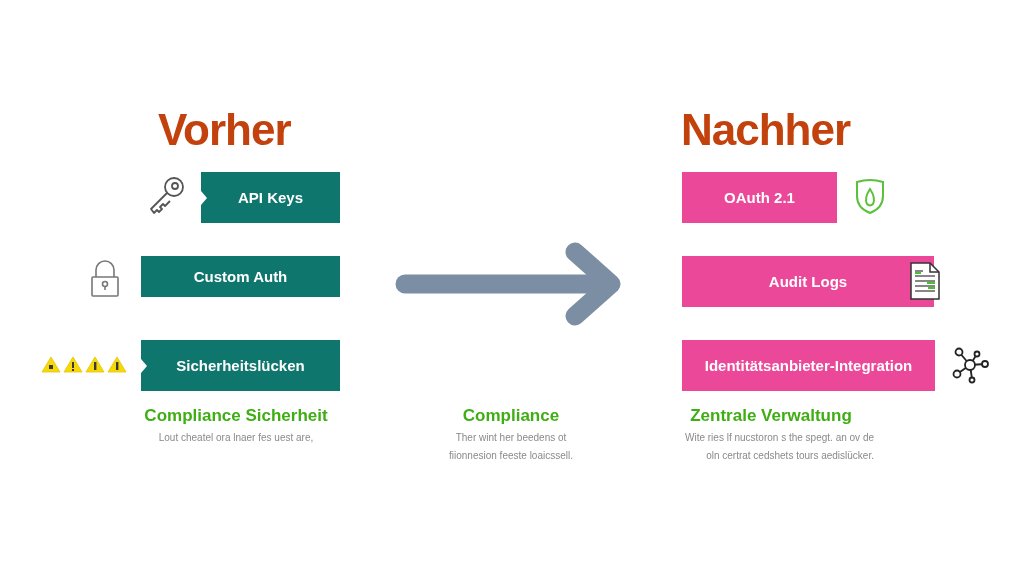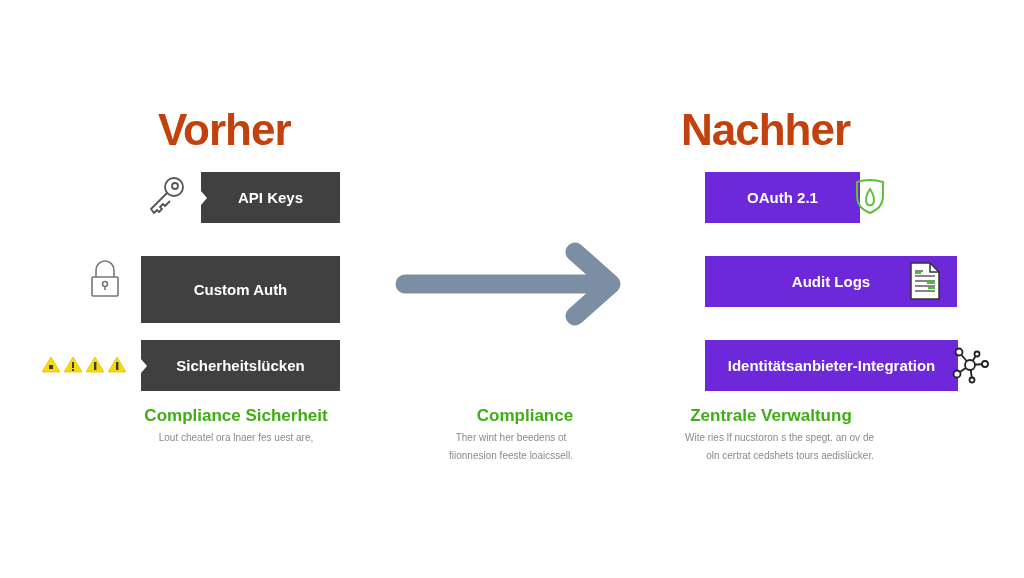--- a/index.html
+++ b/index.html
@@ -9,22 +9,22 @@
     font-family:"Liberation Sans", "DejaVu Sans", sans-serif;
   }
   .heading {
     position:absolute; font-weight:700; font-size:44px; letter-spacing:-1px;
     color:#c2410c; line-height:1;
   }
   .box {
     position:absolute; display:flex; align-items:center; justify-content:center;
     color:#ffffff; font-weight:700; font-size:15px; box-sizing:border-box;
   }
-  .box.gray { background:#404040; }
-  .box.green { background:#6d28d9;margin-left:23px; }
+  .box.gray { background:#0f766e; }
+  .box.green { background:#ec4899; }
   .notch-left::before {
     content:""; position:absolute; left:0; top:50%; transform:translateY(-50%);
     width:0; height:0; border-top:7px solid transparent; border-bottom:7px solid transparent;
     border-left:6px solid #ffffff;
   }
   .subhead {
     position:absolute; font-weight:700; font-size:17px; color:#3fae14; text-align:center;
     white-space:nowrap;
   }
   .desc {
@@ -51,21 +51,21 @@
 </div>
 
 <svg class="icon" style="left:88px; top:259px;" width="34" height="40" viewBox="0 0 34 40">
   <g fill="none" stroke="#777" stroke-width="1.6">
     <path d="M8 18 V11 a9 9 0 0 1 18 0 V18"></path>
     <rect x="4" y="18" width="26" height="19" rx="1"></rect>
     <circle cx="17" cy="25" r="2.5"></circle>
     <line x1="17" y1="27.5" x2="17" y2="31"></line>
   </g>
 </svg>
-<div class="box gray" style="left:141px; top:256px; width:199px; height:67px;">
+<div class="box gray" style="left:141px; top:256px; width:199px; height:41px;">
   <span>Custom Auth</span>
 </div>
 
 <svg class="icon" style="left:40px; top:355px;" width="90" height="20" viewBox="0 0 90 20">
   <g fill="#f5d90a" stroke="#e8c400" stroke-width="0.8">
     <path d="M11 2 L20 17 L2 17 Z"></path>
     <path d="M33 2 L42 17 L24 17 Z"></path>
     <path d="M55 2 L64 17 L46 17 Z"></path>
     <path d="M77 2 L86 17 L68 17 Z"></path>
   </g>
@@ -138,21 +138,21 @@
     <circle cx="7" cy="30" r="3.5"></circle>
     <circle cx="22" cy="36" r="2.5"></circle>
   </g>
 </svg>
 
 <div class="subhead" style="left:137px; top:406px; width:198px;">Compliance Sicherheit</div>
 <div class="desc" style="left:137px; top:429px; width:198px;">
   <div>Lout cheatel ora lnaer fes uest are,</div>
 </div>
 
-<div class="subhead" style="left:444px; top:406px; width:162px;">Compliance</div>
+<div class="subhead" style="left:430px; top:406px; width:162px;">Compliance</div>
 <div class="desc" style="left:430px; top:429px; width:162px;">
   <div>Ther wint her beedens ot</div>
   <div>fiionnesion feeste loaicssell.</div>
 </div>
 
 <div class="subhead" style="left:660px; top:406px; width:222px;">Zentrale Verwaltung</div>
 <div class="desc" style="left:652px; top:429px; width:222px; text-align:right;">
   <div>Wite ries lf nuсstoron s the spegt. an ov de</div>
   <div>oln certrat cedshets tours aedislücker.</div>
 </div>

